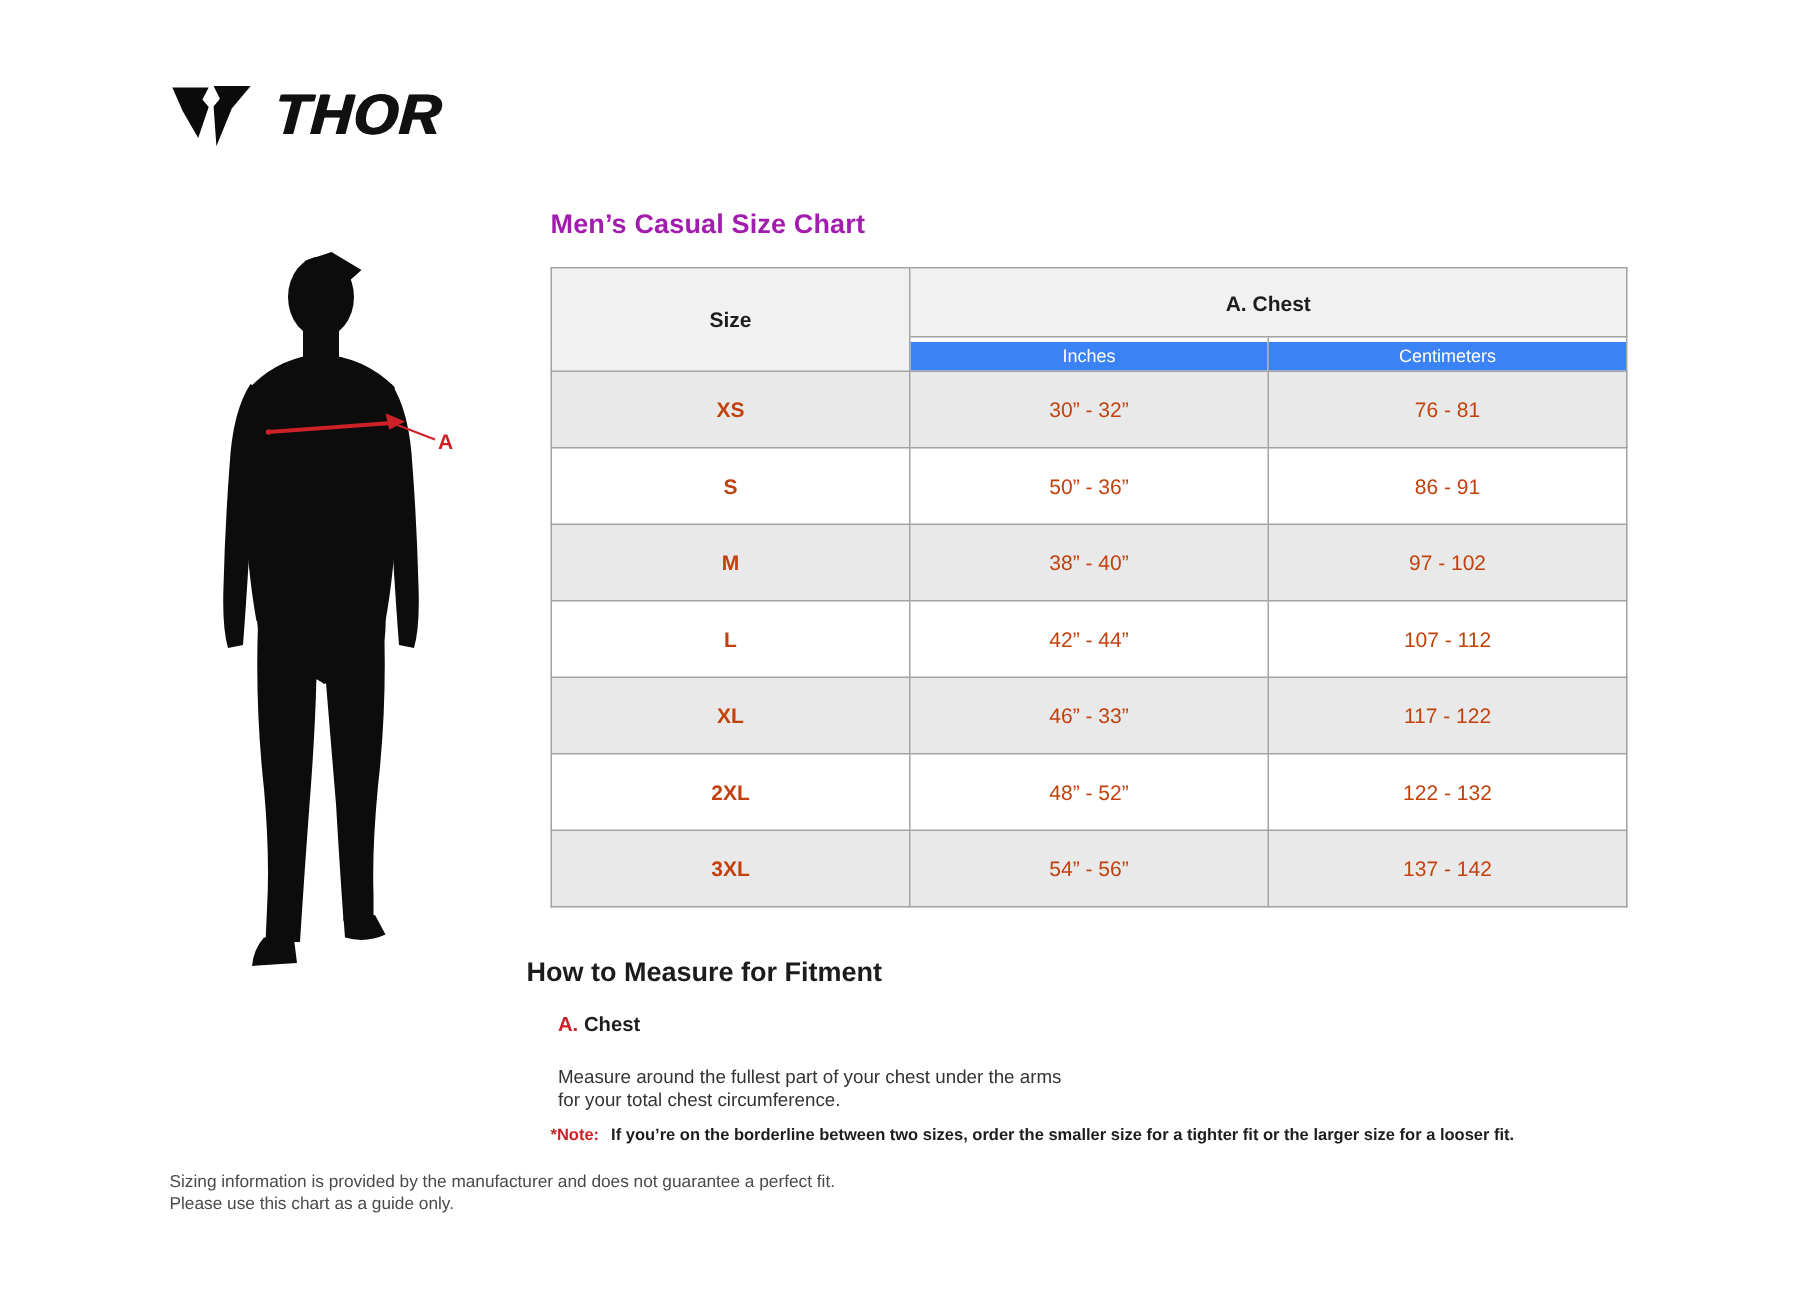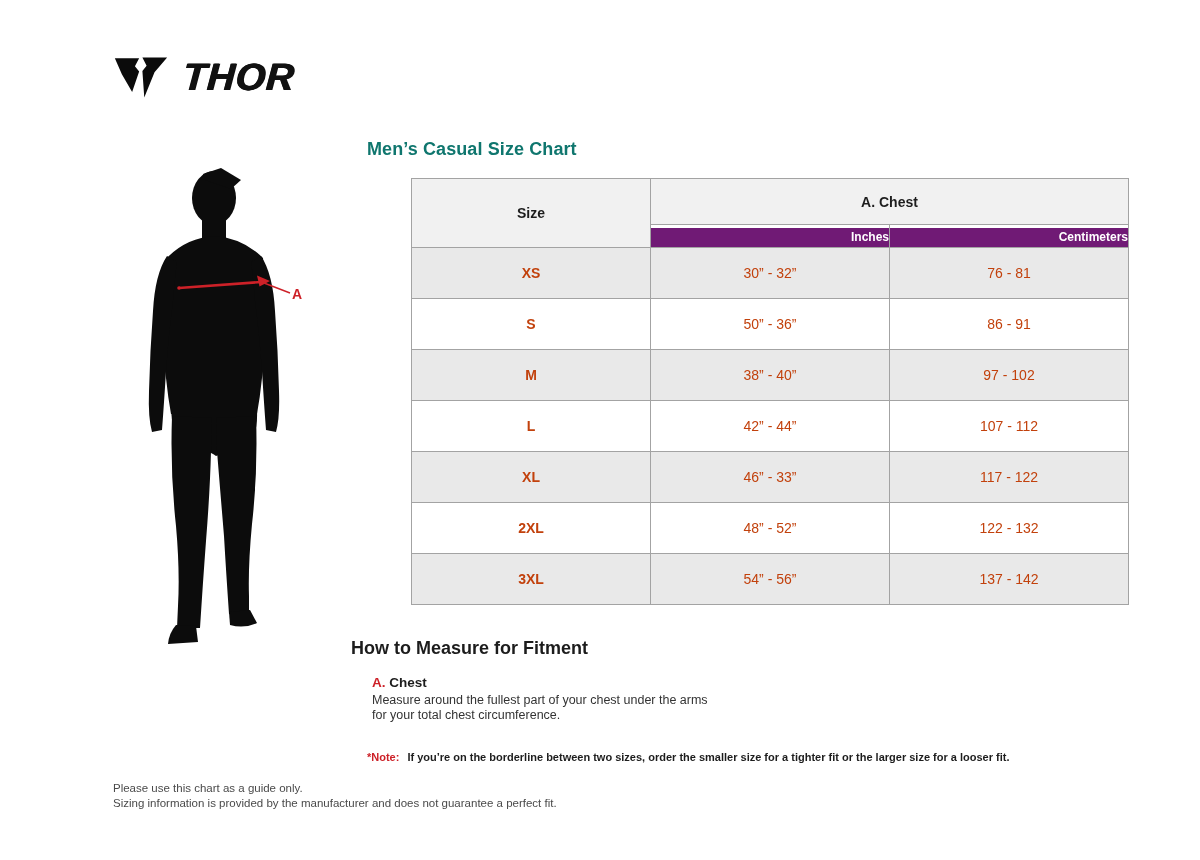--- a/index.html
+++ b/index.html
@@ -15,39 +15,39 @@
     text-shadow:0.9px 0 0 #111, -0.4px 0 0 #111;
     transform:skewX(-4deg);
   }
 
   
   .figure { position:absolute; left:145px; top:166px; width:170px; height:485px; }
   .figure svg { display:block; }
   .fig-label { font-family:"Liberation Sans",sans-serif; font-weight:bold; font-size:14px; fill:#cd2128; }
 
   
-  .page-title { position:absolute; left:367px; top:139px; font-size:18px; font-weight:bold; color:#0f766e; letter-spacing:0.1px;text-align:center; }
+  .page-title { position:absolute; left:367px; top:139px; font-size:18px; font-weight:bold; color:#a21caf; letter-spacing:0.1px;text-align:center; }
 
-  .size-table { position:absolute; left:367px; top:178px; width:718px; border-collapse:collapse; table-layout:fixed;margin-left:44px; }
+  .size-table { position:absolute; left:367px; top:178px; width:718px; border-collapse:collapse; table-layout:fixed; }
   .size-table th, .size-table td { border:1px solid #a3a3a3; text-align:center; vertical-align:middle; }
   .size-table .hdr { background:#f1f1f1; font-weight:bold; font-size:14px; color:#1d1d1d; }
   .size-table .th-size { width:239px; height:69px; }
   .size-table .th-chest { height:46px; }
   .size-table .unit-cell { background:#ffffff; height:22px; padding:3px 0 0 0; vertical-align:top; }
-  .unit-bar { background:#701a75; color:#ffffff; font-weight:bold; font-size:12px; height:19px; line-height:19px;text-align:right; }
+  .unit-bar { background:#3b82f6; color:#ffffff; font-weight:normal; font-size:12px; height:19px; line-height:19px; }
   .size-table td.data { height:51px; font-size:14px; color:#c2410c; }
   .size-table td.size-col { font-weight:bold; }
   .size-table tbody tr:nth-child(odd) td { background:#e9e9e9; }
   .size-table tbody tr:nth-child(even) td { background:#ffffff; }
 
   .howto-title { position:absolute; left:351px; top:638px; font-size:18px; font-weight:bold; color:#1c1c1c; }
   .measure-item { position:absolute; left:372px; top:675px; width:360px; }
   .measure-head { font-size:13.5px; font-weight:bold; color:#1d1d1d; }
   .measure-head .letter { color:#cd2128; }
-  .measure-desc { margin-top:3px; font-size:12.5px; line-height:15px; color:#333; width:350px; }
+  .measure-desc { margin-top:21px; font-size:12.5px; line-height:15px; color:#333; width:350px; }
 
   .note-line { position:absolute; left:367px; top:751px; font-size:11px; font-weight:bold; color:#1d1d1d; }
   .note-line .note-prefix { color:#cd2128; margin-right:8px; }
 
   .footer { position:absolute; left:113px; top:781px; font-size:11.5px; line-height:15px; color:#4a4a4a; }
 </style>
 </head>
 <body>
 
 <div class="page">
@@ -151,17 +151,17 @@
       <span>Chest</span>
     </div>
     <p class="measure-desc">Measure around the fullest part of your chest under the arms for your total chest circumference.</p>
   </div>
 
   <p class="note-line">
     <span class="note-prefix">*Note:</span><span>If you’re on the borderline between two sizes, order the smaller size for a tighter fit or the larger size for a looser fit.</span>
   </p>
 
   <footer class="footer">
+    <div>Sizing information is provided by the manufacturer and does not guarantee a perfect fit.</div>
     <div>Please use this chart as a guide only.</div>
-    <div>Sizing information is provided by the manufacturer and does not guarantee a perfect fit.</div>
   </footer>
 
 </div>
 
 </body></html>

